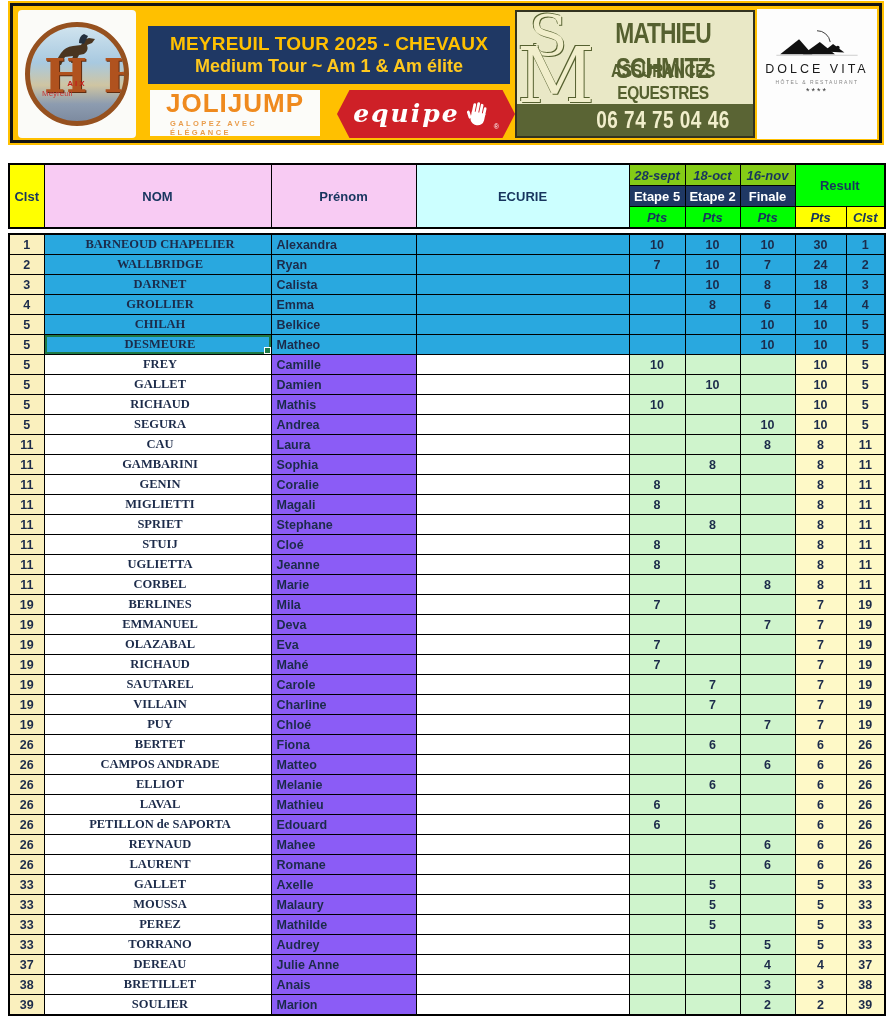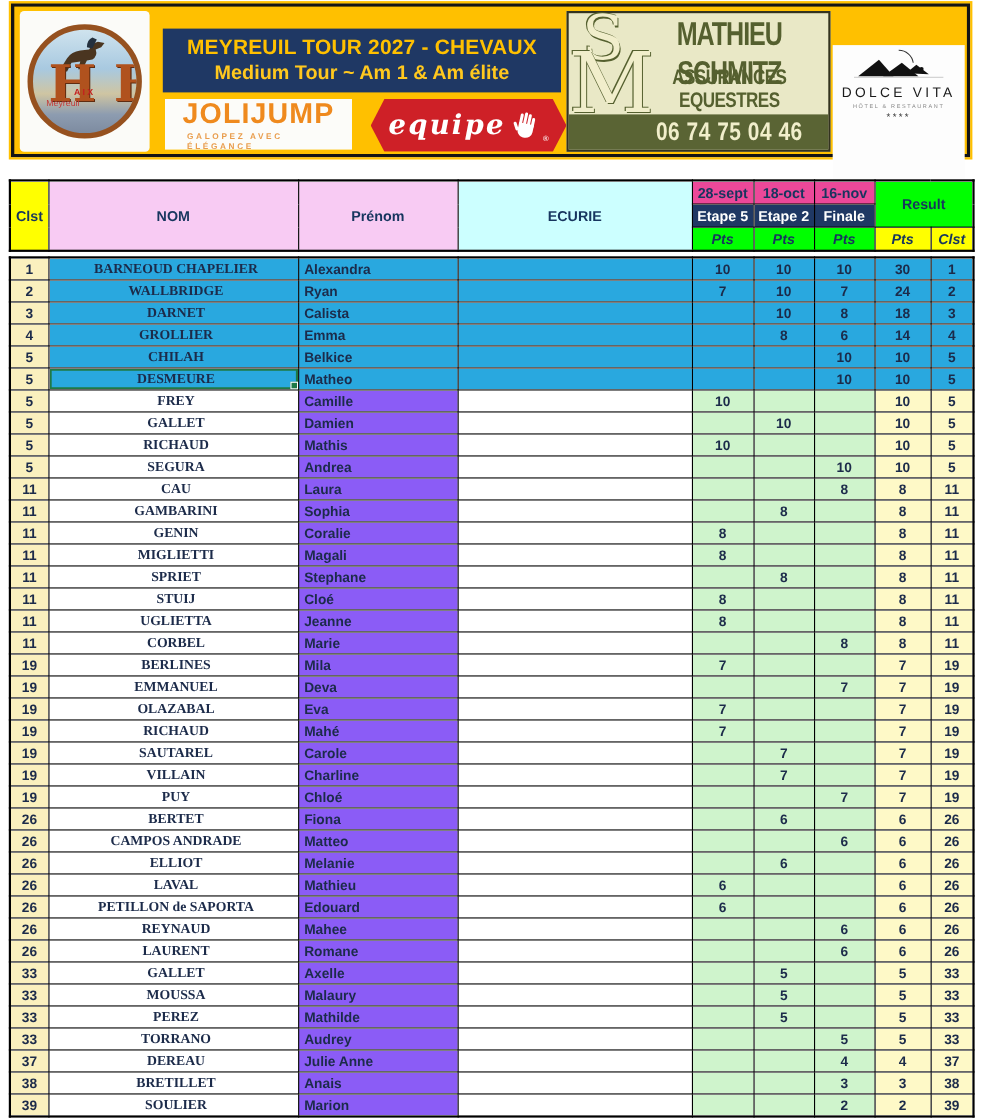--- a/index.html
+++ b/index.html
@@ -61,35 +61,35 @@
                   transform:scale(0.95,1.25); }
   .schmitz-sub { position:absolute; left:58px; top:52px; width:176px; text-align:center;
                  color:#55602f; font-size:16px; font-weight:800; letter-spacing:-0.5px;
                  transform:scale(0.97,1.2); }
   .schmitz-band { position:absolute; left:0; right:0; bottom:0; height:32px; background:#5a6434; }
   .schmitz-phone { position:absolute; left:58px; bottom:4px; width:176px; text-align:center;
                    color:#f1eecb; font-size:20px; font-weight:800; letter-spacing:0.5px;
                    transform:scale(0.95,1.15); }
 
   .dolce-box { left:744px; top:3px; width:120px; height:130px; background:#fdfdfd;
-               display:flex; flex-direction:column; align-items:center; padding-top:0;margin-top:32px; }
+               display:flex; flex-direction:column; align-items:center; padding-top:17px; }
   .dolce-name { font-size:12.5px; letter-spacing:3px; color:#1a1a1a; margin-top:2px; }
   .dolce-sub { font-size:5px; letter-spacing:1.5px; color:#888; margin-top:3px; }
   .dolce-stars { font-size:9px; letter-spacing:2px; color:#333; margin-top:1px; }
 
   
   table { border-collapse:collapse; table-layout:fixed; }
   th, td { border:1px solid #000; overflow:hidden; white-space:nowrap; padding:0; }
 
   #headerTable { position:absolute; left:8px; top:163px; width:876px; border:2px solid #000; }
   #headerTable th { height:20px; font-size:13px; font-weight:bold; color:#17355e; text-align:center; }
   .h-clst   { background:#FFFF00; }
   .h-name   { background:#f8cbf3; }
   .h-ecurie { background:#CCFFFF; }
-  .h-date   { background:#ec4899; font-size:12.5px; }
+  .h-date   { background:#84cc16; font-style:italic; font-size:12.5px; }
   .h-etape  { background:#1F3864; color:#ffffff !important; }
   .h-pts    { background:#00FF00; font-style:italic; }
   .h-result { background:#00FF00; }
   .h-rsub   { background:#FFFF00; font-style:italic; }
 
   #resultsTable { position:absolute; left:8px; top:233px; width:876px; border:2px solid #000; }
   #resultsTable td { height:19px; font-size:12.5px; font-weight:bold; color:#1c2b4a; text-align:center; }
   .col-clst   { background:#faf0be; }
   .col-nom    { background:#ffffff; text-align:left; padding-left:5px !important;font-family:Liberation Serif, serif; }
   .col-prenom { background:#8b5cf6; text-align:left !important; padding-left:5px !important; }
@@ -113,21 +113,21 @@
         <path d="M5 30 L10 22 Q14 16 22 15 L30 14 Q33 8 38 7 L44 8 L41 12 L36 14 Q38 20 33 23 L28 24 L24 32 L20 32 L22 25 L14 26 L10 34 L6 34 Z" fill="#4a3520"></path>
         <path d="M28 12 Q28 5 33 3 L37 5 L33 13 Z" fill="#24303e"></path>
       </svg>
       <div class="hb-letters">HB</div>
       <div class="hb-aix">AIX</div>
       <div class="hb-mey">Meyreuil</div>
     </div>
   </div>
 
   <div class="title-block">
-    <div class="title-line1">MEYREUIL TOUR 2027 - CHEVAUX</div>
+    <div class="title-line1">MEYREUIL TOUR 2025 - CHEVAUX</div>
     <div class="title-line2">Medium Tour ~ Am 1 &amp; Am élite</div>
   </div>
 
   <div class="jolijump-box">
     <div class="jolijump-name">JOLIJUMP</div>
     <div class="jolijump-tagline">GALOPEZ AVEC ÉLÉGANCE</div>
   </div>
 
   <div class="equipe-box">
     <span class="equipe-name">equipe</span>

